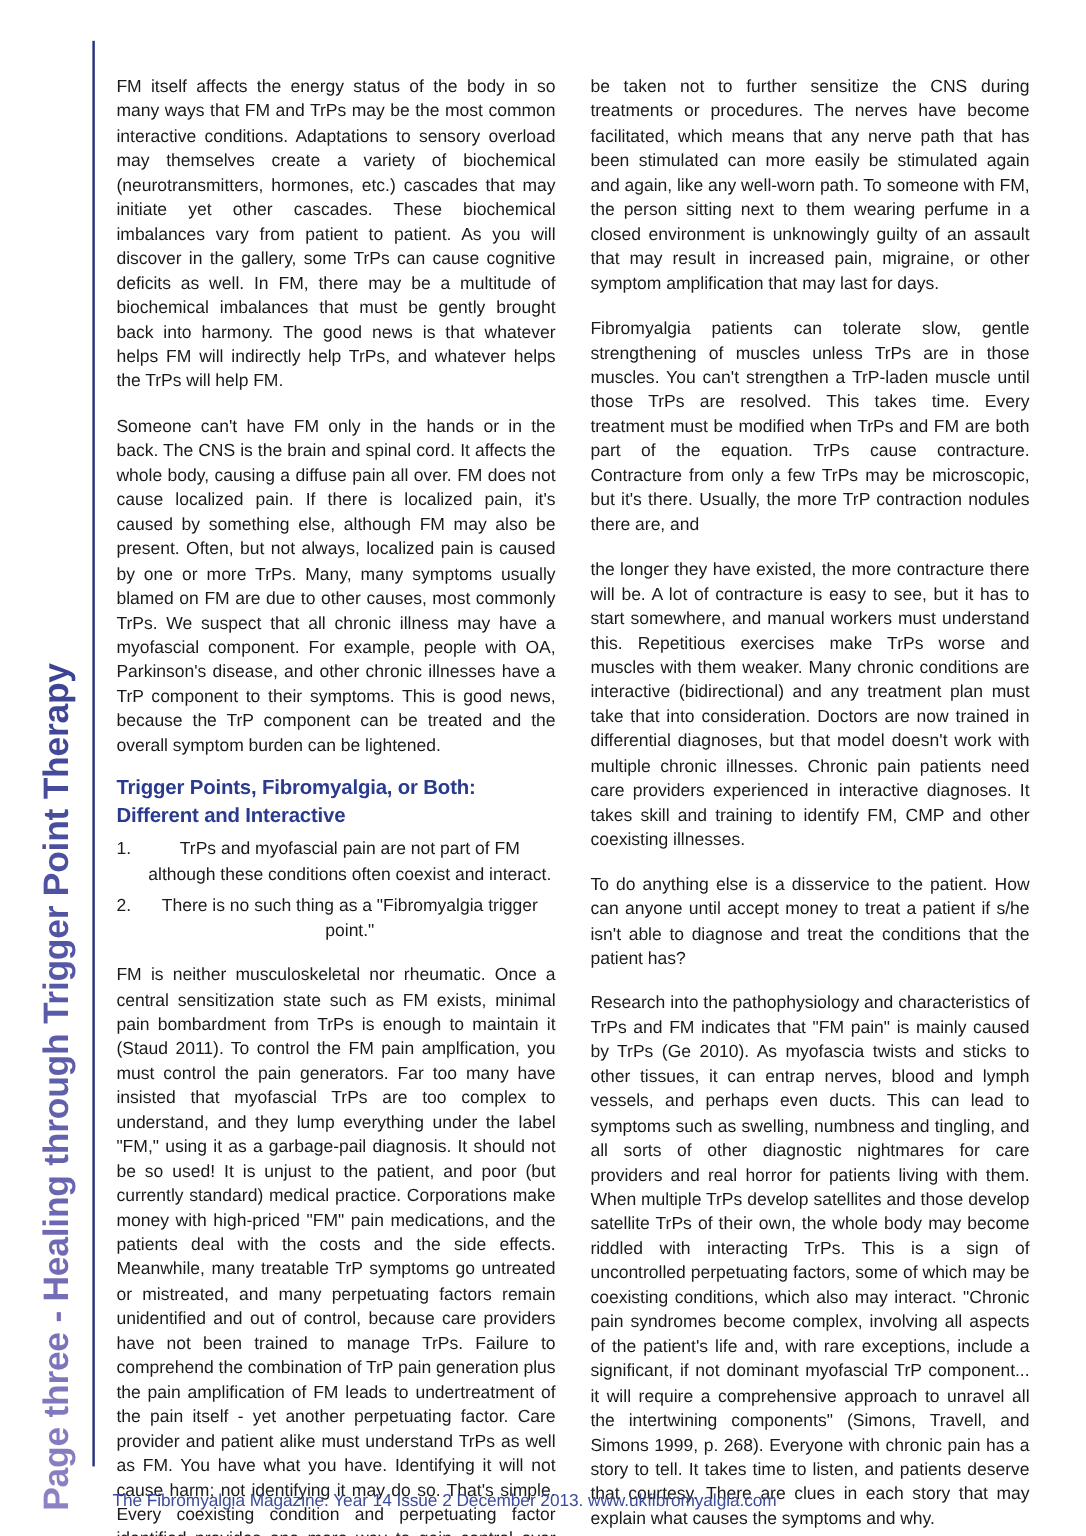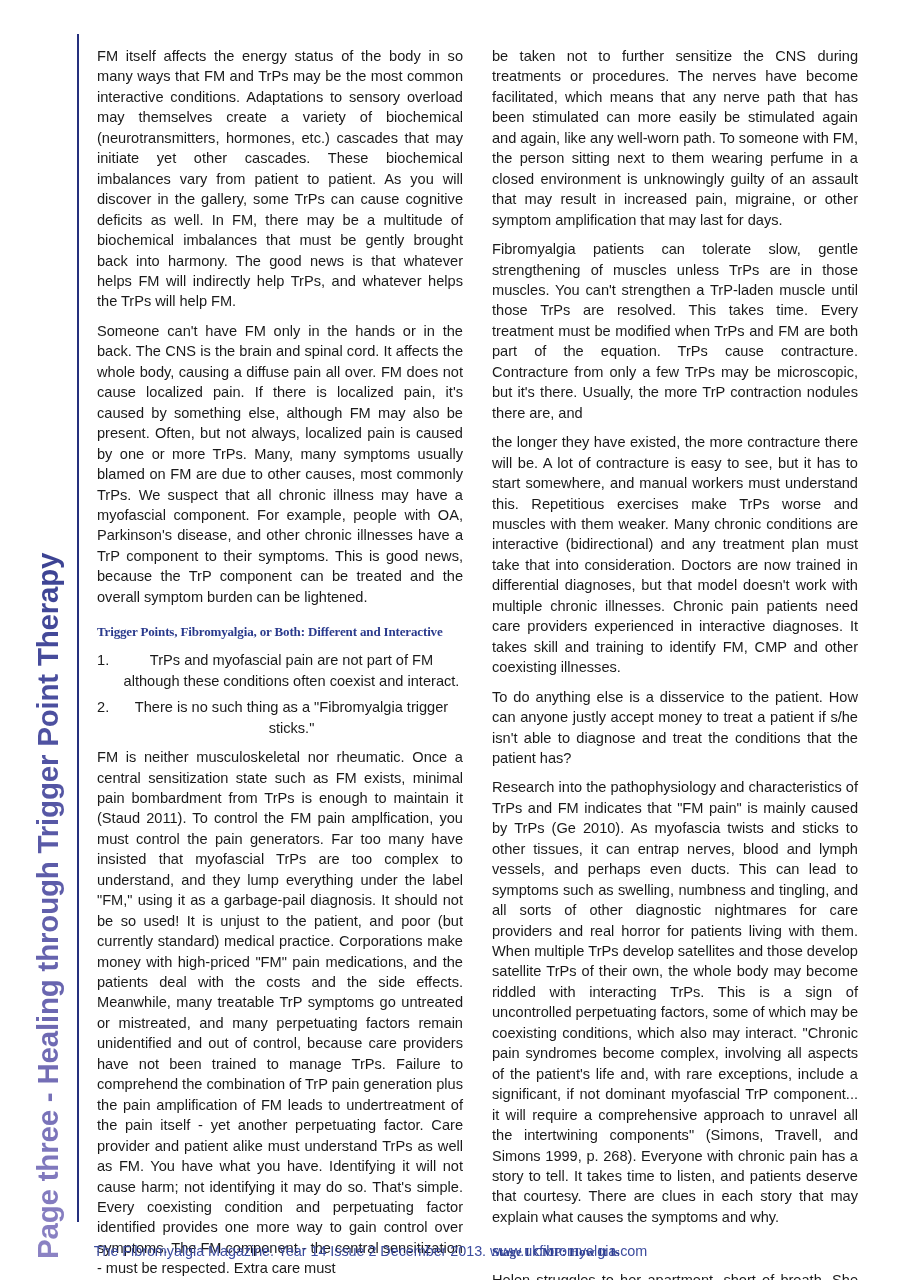--- a/index.html
+++ b/index.html
@@ -66,41 +66,40 @@
   
   .column {
     position: absolute;
     top: 46px;
     width: 366px;
   }
   #col-left  { left: 97px; }
   #col-right { left: 492px; }
 
   p.body {
-    margin: 0 0 9px 0;
+    margin: 17px 0 9px 0;
     font-size: 14.6px;
     line-height: 20.45px;
     color: #1a1a1a;
     text-align: justify;
     text-justify: inter-word;
     word-spacing: -0.1px;
     -webkit-hyphens: none;
     hyphens: none;
   }
   p.body.last-line-left { text-align-last: left; }
 
   h2.section-head {
     margin: 13px 0 7px 0;
-    font-size: 13px;
+    font-size: 17px;
     line-height: 23px;
     font-weight: bold;
     color: #2a3a8c;
     text-align: left;
     letter-spacing: -0.15px;
-    font-family: Liberation Serif, serif;
   }
 
   ol.keyfacts {
     margin: 3px 0 9px 0;
     padding: 0;
     list-style: none;
     counter-reset: kf;
   }
   ol.keyfacts > li {
     position: relative;
@@ -143,31 +142,31 @@
 
   <div class="column" id="col-left">
     <p class="body">FM itself affects the energy status of the body in so many ways that FM and TrPs may be the most common interactive conditions. Adaptations to sensory overload may themselves create a variety of biochemical (neurotransmitters, hormones, etc.) cascades that may initiate yet other cascades. These biochemical imbalances vary from patient to patient. As you will discover in the gallery, some TrPs can cause cognitive deficits as well. In FM, there may be a multitude of biochemical imbalances that must be gently brought back into harmony. The good news is that whatever helps FM will indirectly help TrPs, and whatever helps the TrPs will help FM.</p>
     <p class="body">Someone can't have FM only in the hands or in the back. The CNS is the brain and spinal cord. It affects the whole body, causing a diffuse pain all over. FM does not cause localized pain. If there is localized pain, it's caused by something else, although FM may also be present. Often, but not always, localized pain is caused by one or more TrPs. Many, many symptoms usually blamed on FM are due to other causes, most commonly TrPs. We suspect that all chronic illness may have a myofascial component. For example, people with OA, Parkinson's disease, and other chronic illnesses have a TrP component to their symptoms. This is good news, because the TrP component can be treated and the overall symptom burden can be lightened.</p>
 
     <h2 class="section-head">Trigger Points, Fibromyalgia, or Both: Different and Interactive</h2>
 
 
     <ol class="keyfacts">
       <li>TrPs and myofascial pain are not part of FM although these conditions often coexist and interact.</li>
-      <li>There is no such thing as a "Fibromyalgia trigger sticks."</li>
+      <li>There is no such thing as a "Fibromyalgia trigger point."</li>
     </ol>
 
     <p class="body">FM is neither musculoskeletal nor rheumatic. Once a central sensitization state such as FM exists, minimal pain bombardment from TrPs is enough to maintain it (Staud 2011). To control the FM pain amplfication, you must control the pain generators. Far too many have insisted that myofascial TrPs are too complex to understand, and they lump everything under the label "FM," using it as a garbage-pail diagnosis. It should not be so used! It is unjust to the patient, and poor (but currently standard) medical practice. Corporations make money with high-priced "FM" pain medications, and the patients deal with the costs and the side effects. Meanwhile, many treatable TrP symptoms go untreated or mistreated, and many perpetuating factors remain unidentified and out of control, because care providers have not been trained to manage TrPs. Failure to comprehend the combination of TrP pain generation plus the pain amplification of FM leads to undertreatment of the pain itself - yet another perpetuating factor. Care provider and patient alike must understand TrPs as well as FM. You have what you have. Identifying it will not cause harm; not identifying it may do so. That's simple. Every coexisting condition and perpetuating factor identified provides one more way to gain control over symptoms. The FM component - the central sensitization - must be respected. Extra care must</p>
   </div>
 
   <div class="column" id="col-right">
     <p class="body">be taken not to further sensitize the CNS during treatments or procedures. The nerves have become facilitated, which means that any nerve path that has been stimulated can more easily be stimulated again and again, like any well-worn path. To someone with FM, the person sitting next to them wearing perfume in a closed environment is unknowingly guilty of an assault that may result in increased pain, migraine, or other symptom amplification that may last for days.</p>
     <p class="body">Fibromyalgia patients can tolerate slow, gentle strengthening of muscles unless TrPs are in those muscles. You can't strengthen a TrP-laden muscle until those TrPs are resolved. This takes time. Every treatment must be modified when TrPs and FM are both part of the equation. TrPs cause contracture. Contracture from only a few TrPs may be microscopic, but it's there. Usually, the more TrP contraction nodules there are, and</p>
     <p class="body">the longer they have existed, the more contracture there will be. A lot of contracture is easy to see, but it has to start somewhere, and manual workers must understand this. Repetitious exercises make TrPs worse and muscles with them weaker. Many chronic conditions are interactive (bidirectional) and any treatment plan must take that into consideration. Doctors are now trained in differential diagnoses, but that model doesn't work with multiple chronic illnesses. Chronic pain patients need care providers experienced in interactive diagnoses. It takes skill and training to identify FM, CMP and other coexisting illnesses.</p>
-    <p class="body">To do anything else is a disservice to the patient. How can anyone justly accept money to treat a patient if s/he isn't able to diagnose and treat the conditions that the patient has?</p>
+    <p class="body">To do anything else is a disservice to the patient. How can anyone until accept money to treat a patient if s/he isn't able to diagnose and treat the conditions that the patient has?</p>
     <p class="body">Research into the pathophysiology and characteristics of TrPs and FM indicates that "FM pain" is mainly caused by TrPs  (Ge 2010). As myofascia twists and sticks to other tissues, it can entrap nerves, blood and lymph vessels, and perhaps even ducts. This can lead to symptoms such as swelling, numbness and tingling, and all sorts of other diagnostic nightmares for care providers and real horror for patients living with them. When multiple TrPs develop satellites and those develop satellite TrPs of their own, the whole body may become riddled with interacting TrPs. This is a sign of uncontrolled perpetuating factors, some of which may be coexisting conditions, which also may interact. "Chronic pain syndromes become complex, involving all aspects of the patient's life and, with rare exceptions, include a significant, if not dominant myofascial TrP component... it will require a comprehensive approach to unravel all the intertwining components" (Simons, Travell, and Simons 1999, p. 268). Everyone with chronic pain has a story to tell. It takes time to listen, and patients deserve that courtesy. There are clues in each story that may explain what causes the symptoms and why.</p>
 
     <h2 class="section-head">Stage I CMP: How It Is</h2>
 
     <p class="body">Helen struggles to her apartment, short of breath. She pulls herself up each step using the handrails, and shuffles slowly down the hall. At her door, she fumbles with her keys, dropping them. When she finally gets the right key into the lock, it hurts to turn the key, and pain shoots</p>
   </div>
 
   <div id="footer">The Fibromyalgia Magazine. Year 14  Issue 2 December 2013. www.ukfibromyalgia.com</div>
 
 </div>

